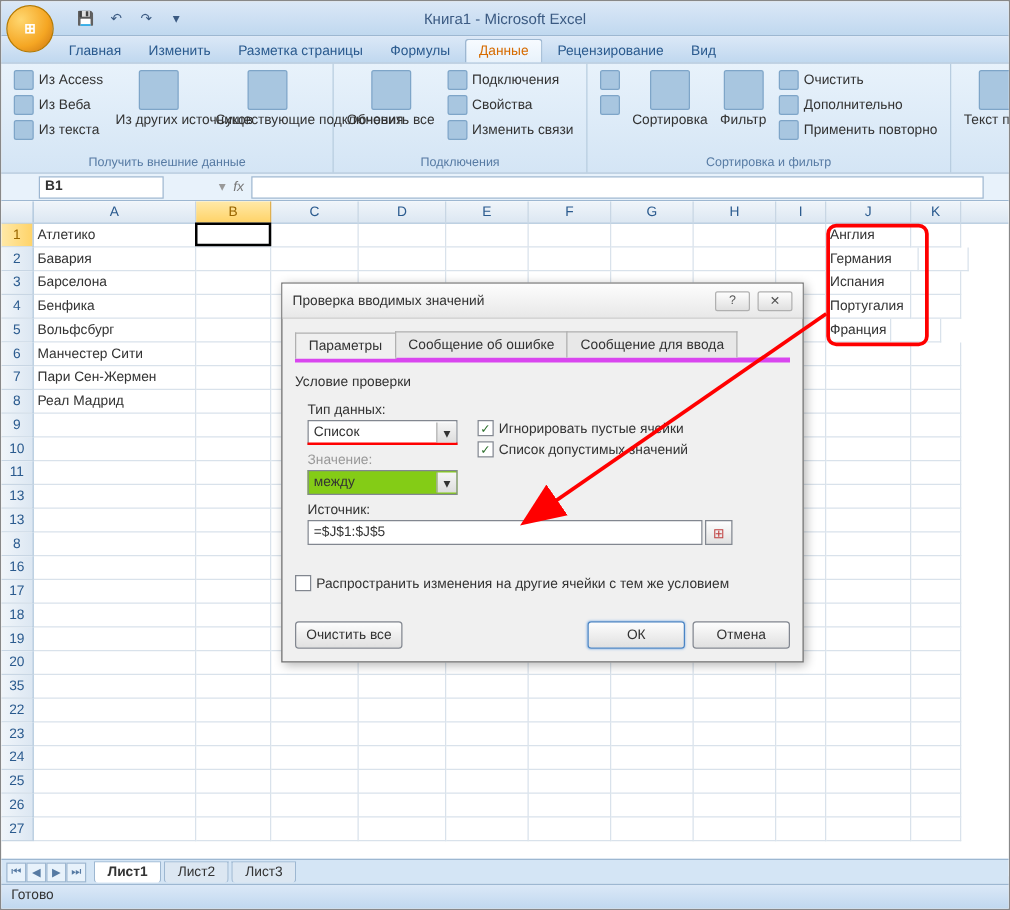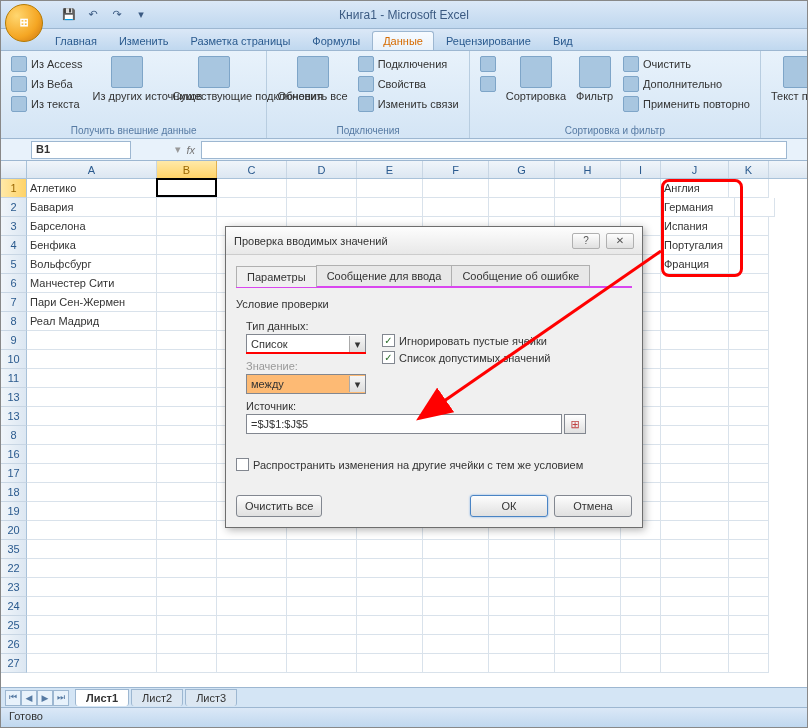--- a/index.html
+++ b/index.html
@@ -40,27 +40,27 @@
 .nav-btns{display:flex;gap:0;padding:0 4px}
 .nav-btn{width:16px;height:16px;border:1px solid #9db7d1;background:#e8f2fb;display:flex;align-items:center;justify-content:center;color:#567aa3;font-size:9px}
 .sheet-tab{padding:2px 10px;background:#fff;border:1px solid #9db7d1;border-bottom:none;margin-left:2px;border-radius:0 0 3px 3px;font-weight:bold}
 .sheet-tab.inactive{background:#dce7f2;font-weight:normal}
 .status-bar{position:absolute;bottom:0;left:0;right:0;height:20px;background:linear-gradient(#dbe8f7,#c0d8ef);border-top:1px solid #9db7d1;padding:2px 8px;color:#2a5a8e}
 .dialog{position:absolute;left:224px;top:225px;width:418px;background:#f0f0f0;border:1px solid #6e6e6e;box-shadow:2px 2px 8px rgba(0,0,0,.3)}
 .dlg-title{height:28px;background:linear-gradient(#fdfdfd,#e8e8e8);border-bottom:1px solid #ccc;display:flex;align-items:center;padding:0 8px;justify-content:space-between}
 .dlg-close-area{display:flex;gap:6px}
 .dlg-close{width:28px;height:16px;border:1px solid #b0b0b0;border-radius:2px;background:linear-gradient(#fdfdfd,#e0e0e0);display:flex;align-items:center;justify-content:center;font-size:10px;color:#555}
 .dlg-body{padding:10px}
-.dlg-tabs{display:flex;border-bottom:2px solid #d946ef;margin-bottom:10px}
+.dlg-tabs{display:flex;border-bottom:4px solid #d946ef;margin-bottom:10px}
 .dlg-tab{padding:4px 10px;border:1px solid #b0b0b0;border-bottom:none;background:#e8e8e8;margin-right:-1px;position:relative}
 .dlg-tab.active{background:#f0f0f0;top:1px}
 .dlg-label{display:block;margin:6px 0 2px}
 .dlg-label.disabled{color:#999}
 .dlg-select,.dlg-input{width:120px;height:20px;background:#fff;border:1px solid #828790;padding:1px 4px;display:flex;align-items:center;justify-content:space-between}
-.dlg-select.disabled{color:#999;background:#fdba74}
+.dlg-select.disabled{color:#999;background:#84cc16}
 .dlg-select .dd{width:16px;height:16px;background:linear-gradient(#f5f5f5,#ddd);border-left:1px solid #aaa;display:flex;align-items:center;justify-content:center;margin-right:-4px}
 .red-line{border-bottom:2px solid red;width:100%;margin-top:-2px}
 .dlg-row{display:flex;gap:16px;align-items:flex-start}
 .chk{display:flex;align-items:center;gap:4px;margin:4px 0}
 .chk-box{width:13px;height:13px;border:1px solid #828790;background:#fff;display:flex;align-items:center;justify-content:center;color:#2a6e2a;font-size:10px}
 .source-row{display:flex;gap:2px;width:340px}
 .source-input{flex:1}
 .ref-btn{width:22px;height:20px;border:1px solid #828790;background:linear-gradient(#fff,#e0e0e0);display:flex;align-items:center;justify-content:center}
 .dlg-buttons{display:flex;justify-content:space-between;margin-top:14px;padding-top:10px}
 .btn{min-width:78px;height:22px;border:1px solid #828790;background:linear-gradient(#fdfdfd,#e0e0e0);border-radius:3px;text-align:center;line-height:20px;padding:0 8px}
@@ -274,21 +274,21 @@
         <div class="row-h">5</div>
         <div class="cell" style="width: 130px;">Вольфсбург</div>
         <div class="cell" style="width: 60px;"></div>
         <div class="cell" style="width: 70px;"></div>
         <div class="cell" style="width: 70px;"></div>
         <div class="cell" style="width: 66px;"></div>
         <div class="cell" style="width: 66px;"></div>
         <div class="cell" style="width: 66px;"></div>
         <div class="cell" style="width: 66px;"></div>
         <div class="cell" style="width: 40px;"></div>
-        <div class="cell" style="width: 68px;">Франция</div>
+        <div class="cell" style="width: 52px;">Франция</div>
         <div class="cell" style="width: 40px;"></div>
       </div>
       <div class="row">
         <div class="row-h">6</div>
         <div class="cell" style="width: 130px;">Манчестер Сити</div>
         <div class="cell" style="width: 60px;"></div>
         <div class="cell" style="width: 70px;"></div>
         <div class="cell" style="width: 70px;"></div>
         <div class="cell" style="width: 66px;"></div>
         <div class="cell" style="width: 66px;"></div>
@@ -595,22 +595,22 @@
   <div class="dlg-title">
     <span>Проверка вводимых значений</span>
     <div class="dlg-close-area">
       <div class="dlg-close">?</div>
       <div class="dlg-close">✕</div>
     </div>
   </div>
   <div class="dlg-body">
     <div class="dlg-tabs">
       <div class="dlg-tab active">Параметры</div>
+      <div class="dlg-tab">Сообщение об ошибке</div>
       <div class="dlg-tab">Сообщение для ввода</div>
-      <div class="dlg-tab">Сообщение об ошибке</div>
     </div>
     <div style="margin-bottom:4px">Условие проверки</div>
     <div class="dlg-row" style="padding-left:10px">
       <div>
         <span class="dlg-label">Тип данных:</span>
         <div class="dlg-select">
             <span>Список</span>
             <span class="dd">▾</span>
           </div>
         <div class="red-line"></div>

